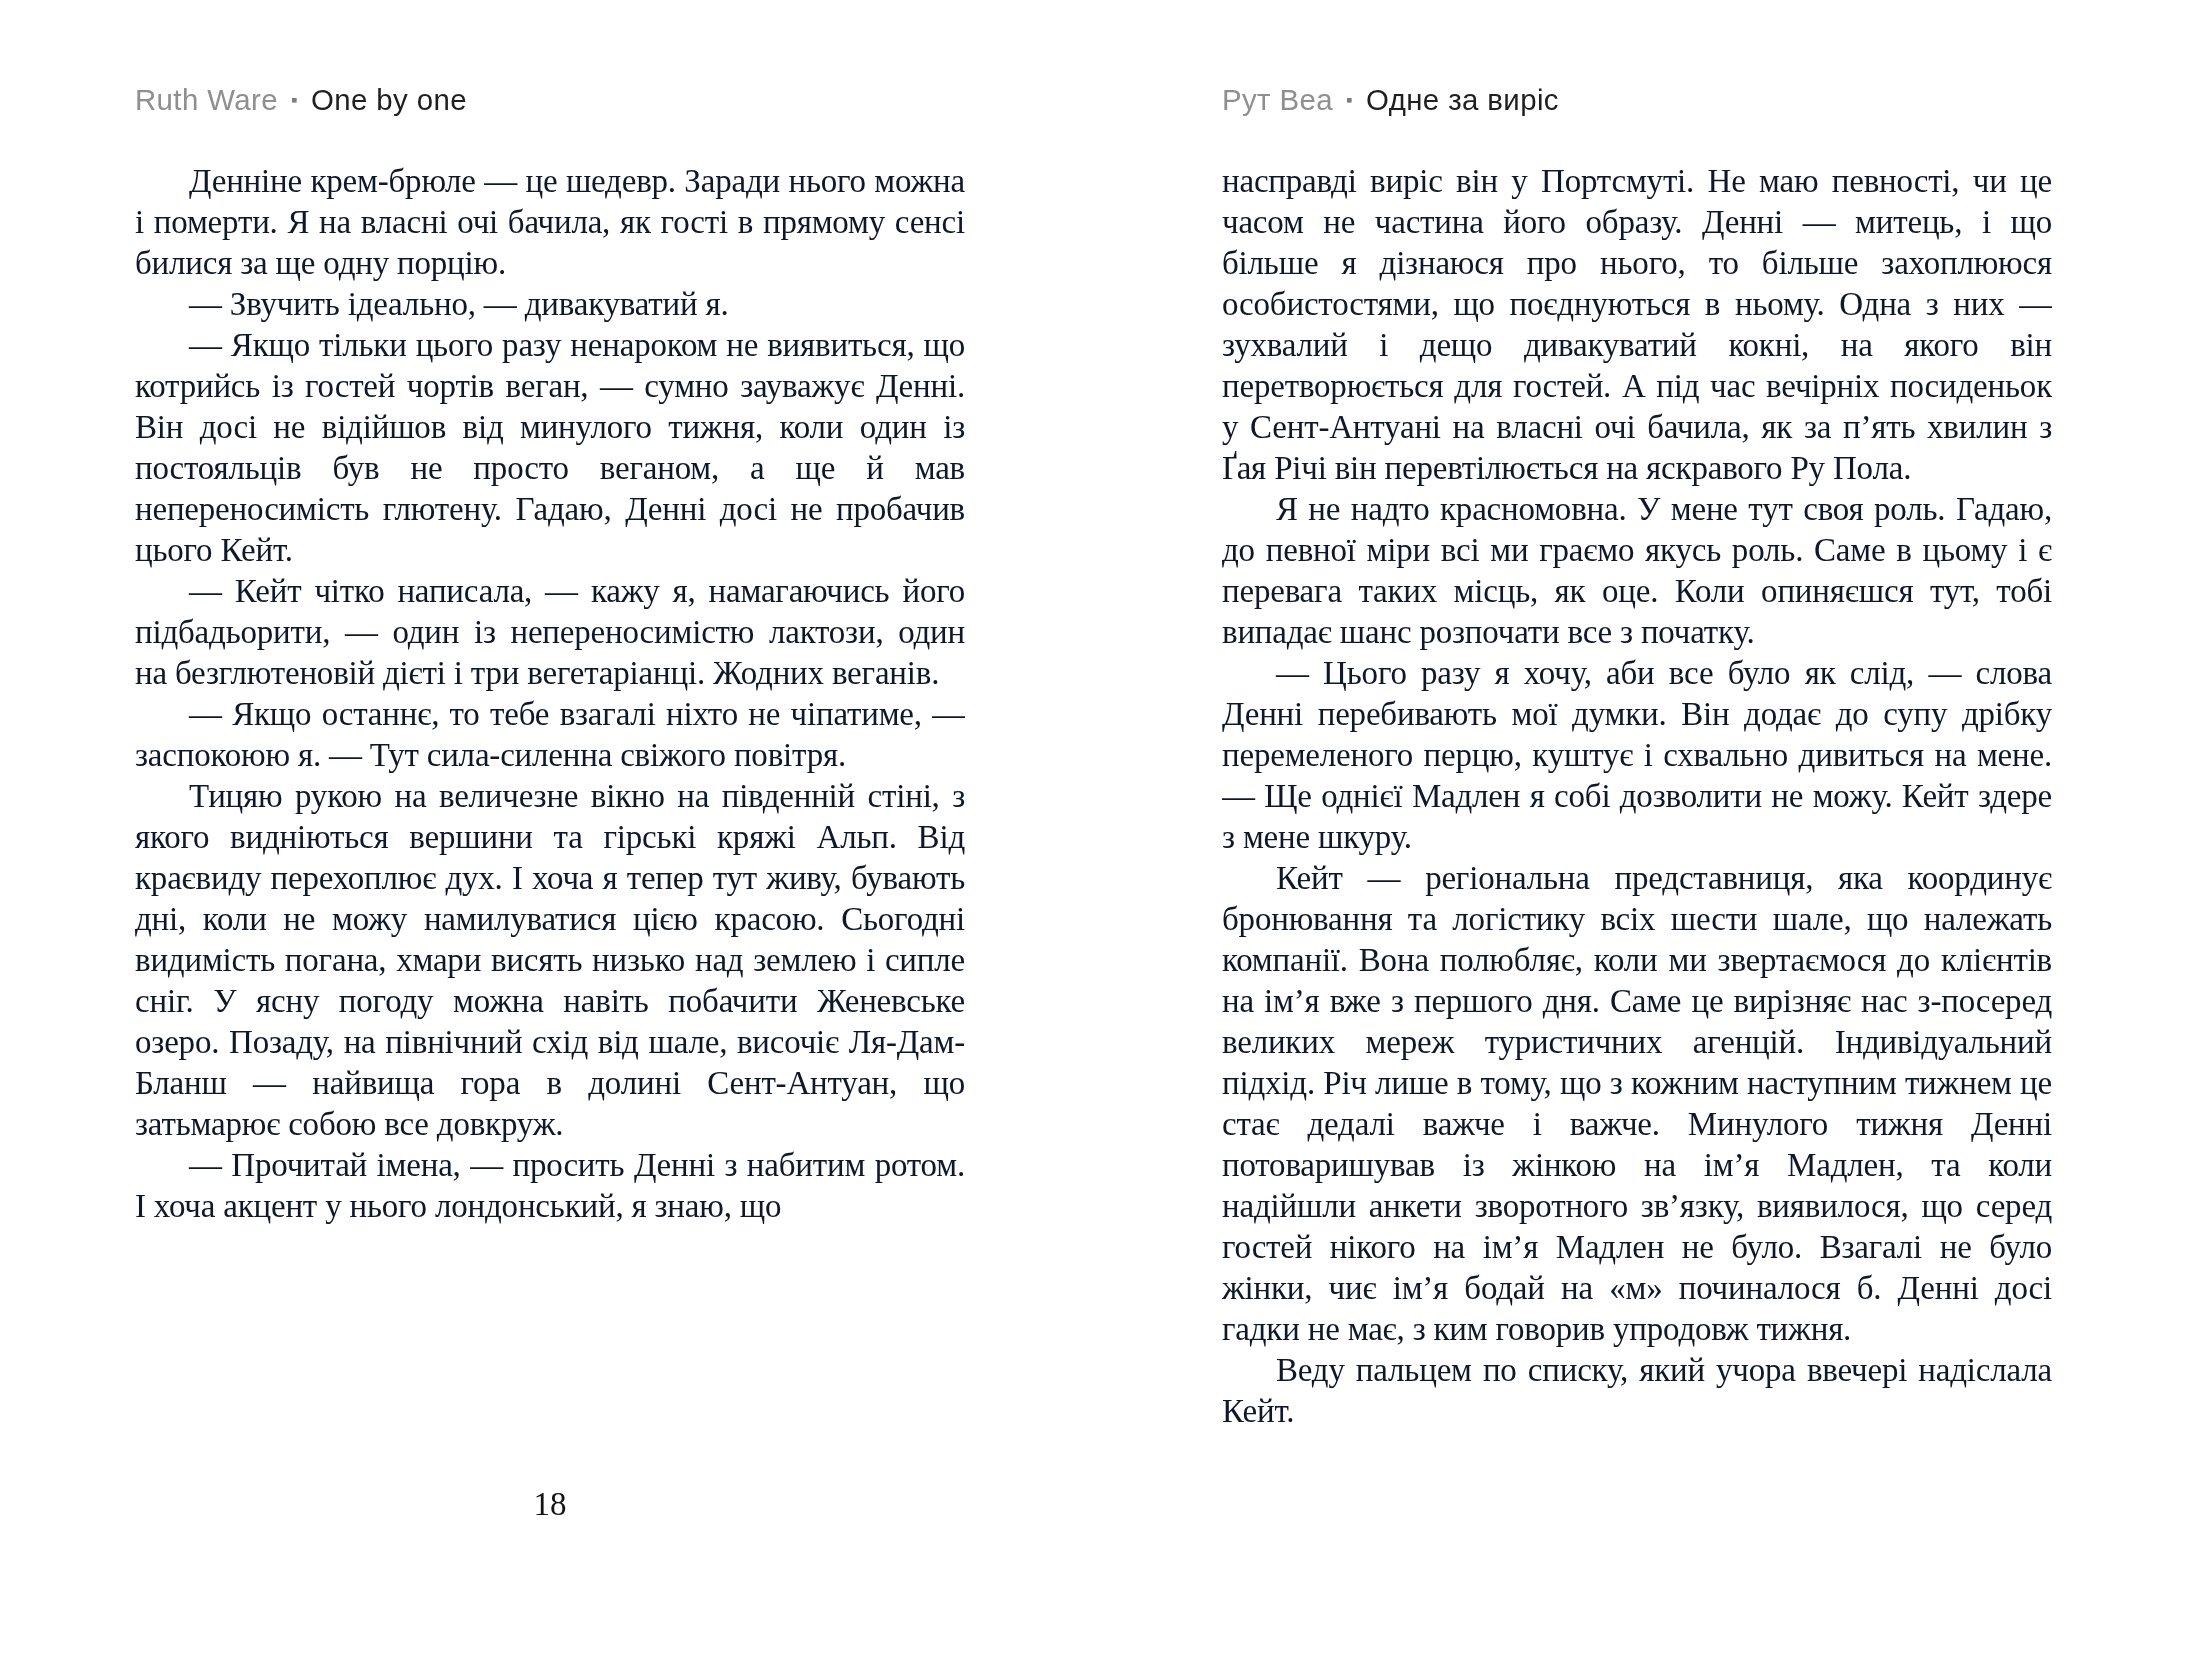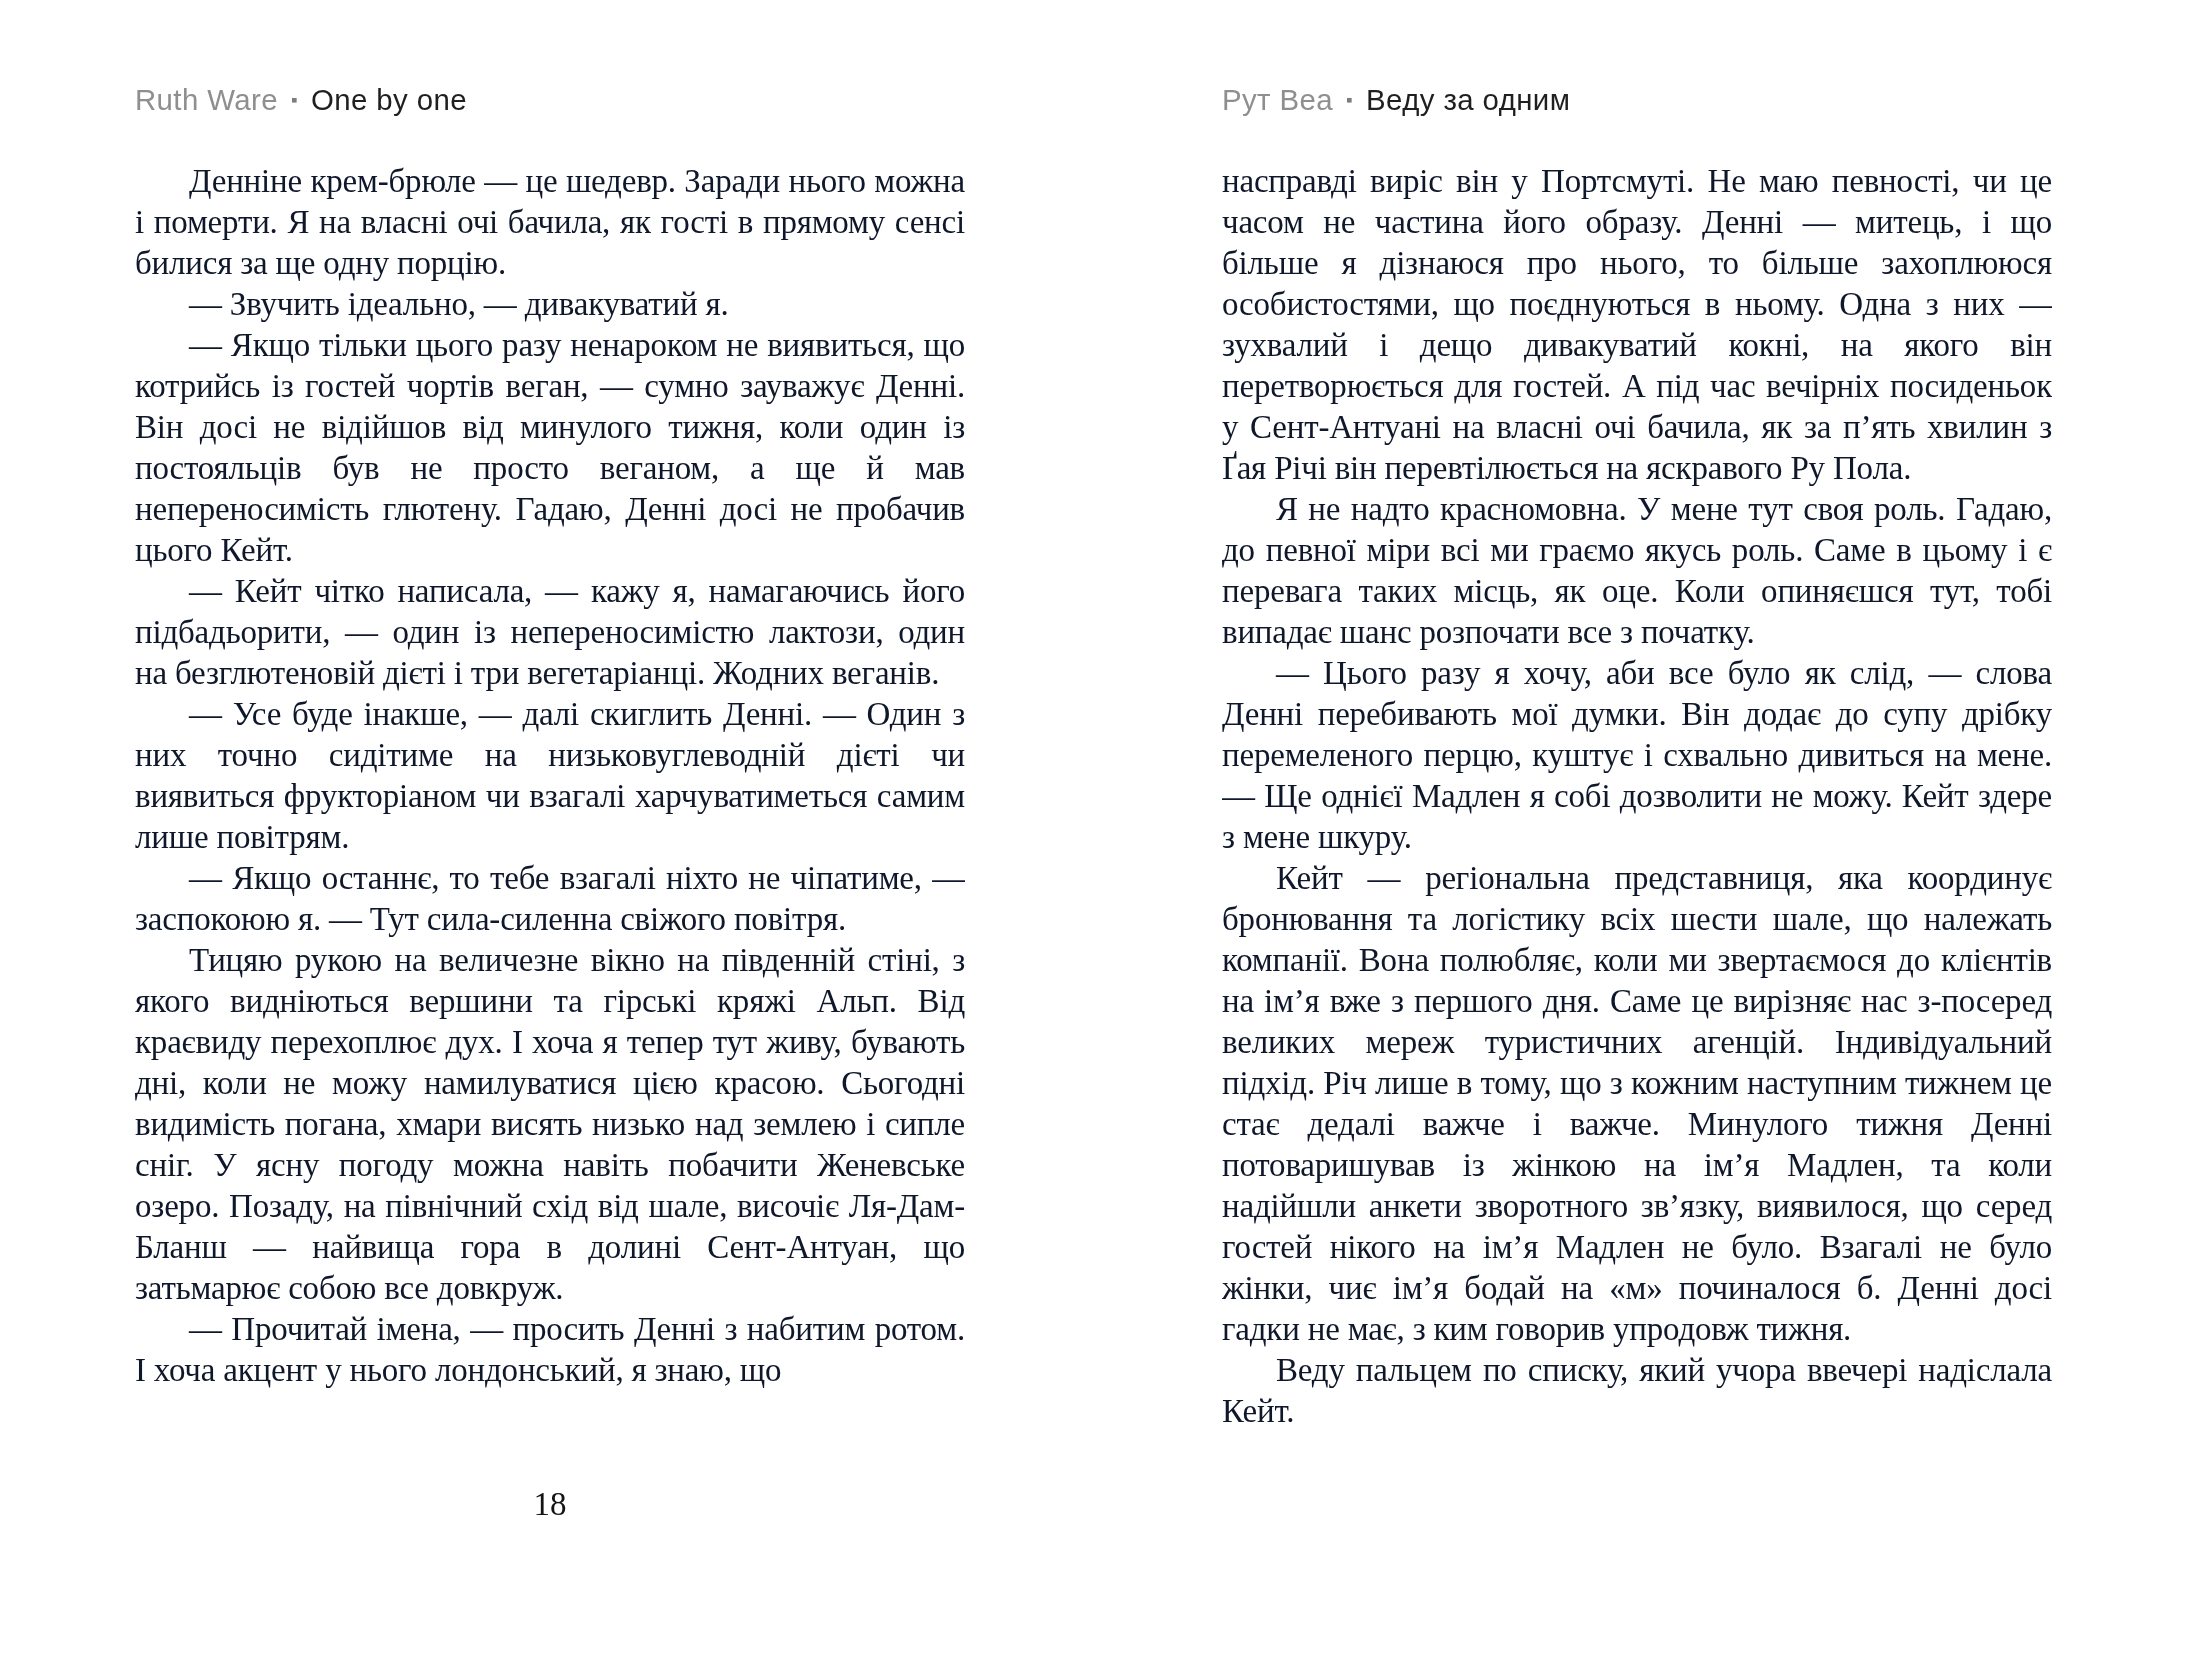--- a/index.html
+++ b/index.html
@@ -79,31 +79,30 @@
 
   <section class="page left">
     <div class="running-header">
       <span class="author">Ruth Ware</span><span class="sep">▪</span><span class="title">One by one</span>
     </div>
     <div class="body-text">
       <p>Денніне крем-брюле — це шедевр. Заради нього можна і померти. Я на власні очі бачила, як гості в прямому сенсі билися за ще одну порцію.</p>
       <p>— Звучить ідеально, — дивакуватий я.</p>
       <p>— Якщо тільки цього разу ненароком не виявиться, що котрийсь із гостей чортів веган, — сумно зауважує Денні. Він досі не відійшов від минулого тижня, коли один із постояльців був не просто веганом, а ще й мав непереносимість глютену. Гадаю, Денні досі не пробачив цього Кейт.</p>
       <p>— Кейт чітко написала, — кажу я, намагаючись його підбадьорити, — один із непереносимістю лактози, один на безглютеновій дієті і три вегетаріанці. Жодних веганів.</p>
-      <p>— Усе буде інакше, — далі скиглить Денні. — Один з них точно сидітиме на низьковуглеводній дієті чи виявиться фрукторіаном чи взагалі харчуватиметься самим лише повітрям.</p>
       <p>— Якщо останнє, то тебе взагалі ніхто не чіпатиме, — заспокоюю я. — Тут сила-силенна свіжого повітря.</p>
       <p>Тицяю рукою на величезне вікно на південній стіні, з якого видніються вершини та гірські кряжі Альп. Від краєвиду перехоплює дух. І хоча я тепер тут живу, бувають дні, коли не можу намилуватися цією красою. Сьогодні видимість погана, хмари висять низько над землею і сипле сніг. У ясну погоду можна навіть побачити Женевське озеро. Позаду, на північний схід від шале, височіє Ля-Дам-Бланш — найвища гора в долині Сент-Антуан, що затьмарює собою все довкруж.</p>
       <p>— Прочитай імена, — просить Денні з набитим ротом. І хоча акцент у нього лондонський, я знаю, що</p>
     </div>
     <div class="page-number">18</div>
   </section>
 
   <section class="page right">
     <div class="running-header">
-      <span class="author">Рут Веа</span><span class="sep">▪</span><span class="title">Веду за одним</span>
+      <span class="author">Рут Веа</span><span class="sep">▪</span><span class="title">Одне за виріс</span>
     </div>
     <div class="body-text">
       <p class="no-indent">насправді виріс він у Портсмуті. Не маю певності, чи це часом не частина його образу. Денні — митець, і що більше я дізнаюся про нього, то більше захоплююся особистостями, що поєднуються в ньому. Одна з них — зухвалий і дещо дивакуватий кокні, на якого він перетворюється для гостей. А під час вечірніх посиденьок у Сент-Антуані на власні очі бачила, як за п’ять хвилин з Ґая Річі він перевтілюється на яскравого Ру Пола.</p>
       <p>Я не надто красномовна. У мене тут своя роль. Гадаю, до певної міри всі ми граємо якусь роль. Саме в цьому і є перевага таких місць, як оце. Коли опиняєшся тут, тобі випадає шанс розпочати все з початку.</p>
       <p>— Цього разу я хочу, аби все було як слід, — слова Денні перебивають мої думки. Він додає до супу дрібку перемеленого перцю, куштує і схвально дивиться на мене. — Ще однієї Мадлен я собі дозволити не можу. Кейт здере з мене шкуру.</p>
       <p>Кейт — регіональна представниця, яка координує бронювання та логістику всіх шести шале, що належать компанії. Вона полюбляє, коли ми звертаємося до клієнтів на ім’я вже з першого дня. Саме це вирізняє нас з-посеред великих мереж туристичних агенцій. Індивідуальний підхід. Річ лише в тому, що з кожним наступним тижнем це стає дедалі важче і важче. Минулого тижня Денні потоваришував із жінкою на ім’я Мадлен, та коли надійшли анкети зворотного зв’язку, виявилося, що серед гостей нікого на ім’я Мадлен не було. Взагалі не було жінки, чиє ім’я бодай на «м» починалося б. Денні досі гадки не має, з ким говорив упродовж тижня.</p>
       <p>Веду пальцем по списку, який учора ввечері надіслала Кейт.</p>
     </div>
   </section>
 

